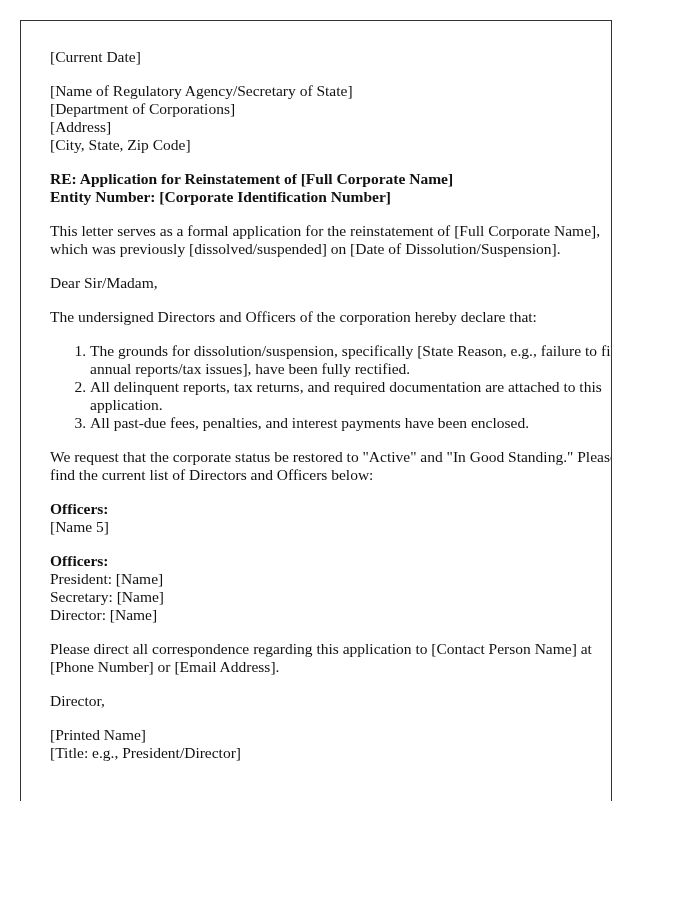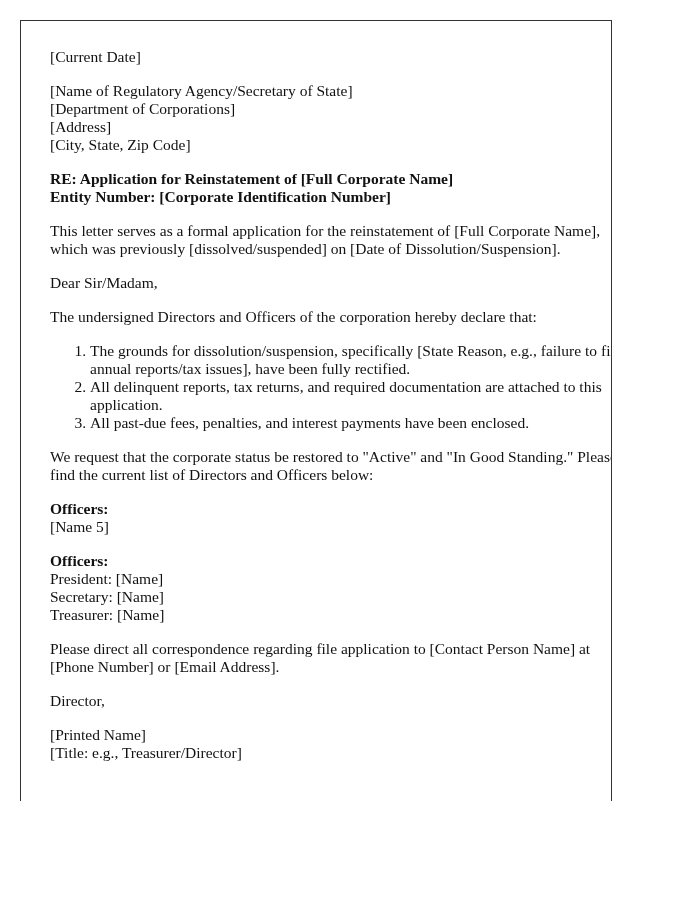--- a/index.html
+++ b/index.html
@@ -67,26 +67,26 @@
 
     <div class="block">
       <span class="line bold">Officers:</span>
       <span class="line">[Name 5]</span>
     </div>
 
     <div class="block">
       <span class="line bold">Officers:</span>
       <span class="line">President: [Name]</span>
       <span class="line">Secretary: [Name]</span>
-      <span class="line">Treasurer: [Name]</span>
+      <span class="line">Director: [Name]</span>
     </div>
 
-    <div class="block">Please direct all correspondence regarding file application to [Contact Person Name] at [Phone Number] or [Email Address].</div>
+    <div class="block">Please direct all correspondence regarding this application to [Contact Person Name] at [Phone Number] or [Email Address].</div>
 
     <div class="block">Director,</div>
 
     <div class="block">
       <span class="line">[Printed Name]</span>
-      <span class="line">[Title: e.g., Treasurer/Director]</span>
+      <span class="line">[Title: e.g., President/Director]</span>
     </div>
 
   </div>
 </div>
 
 </body></html>

